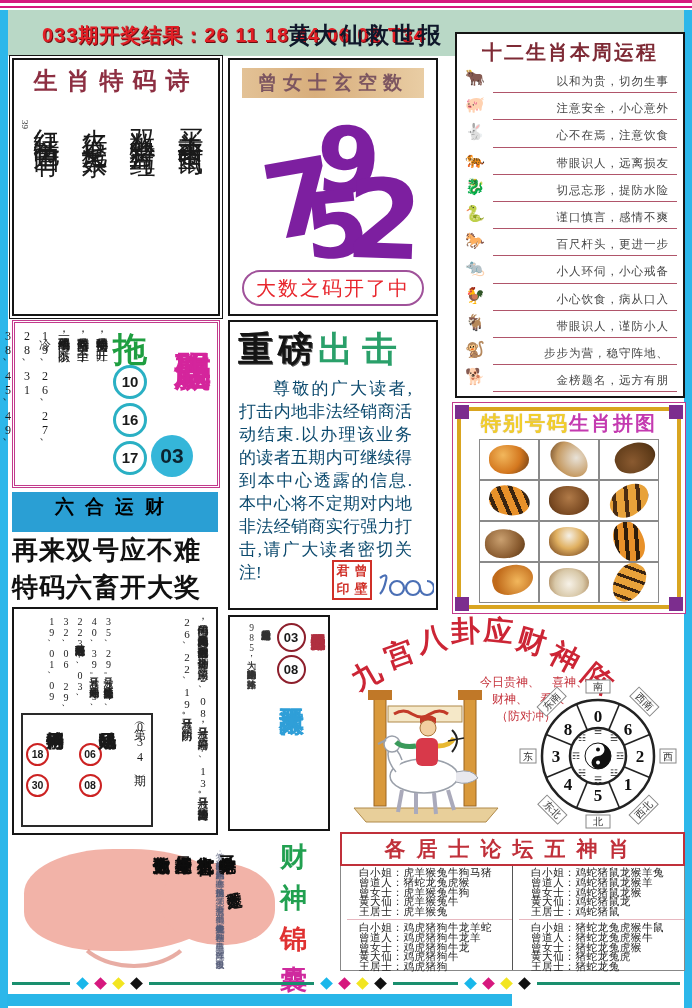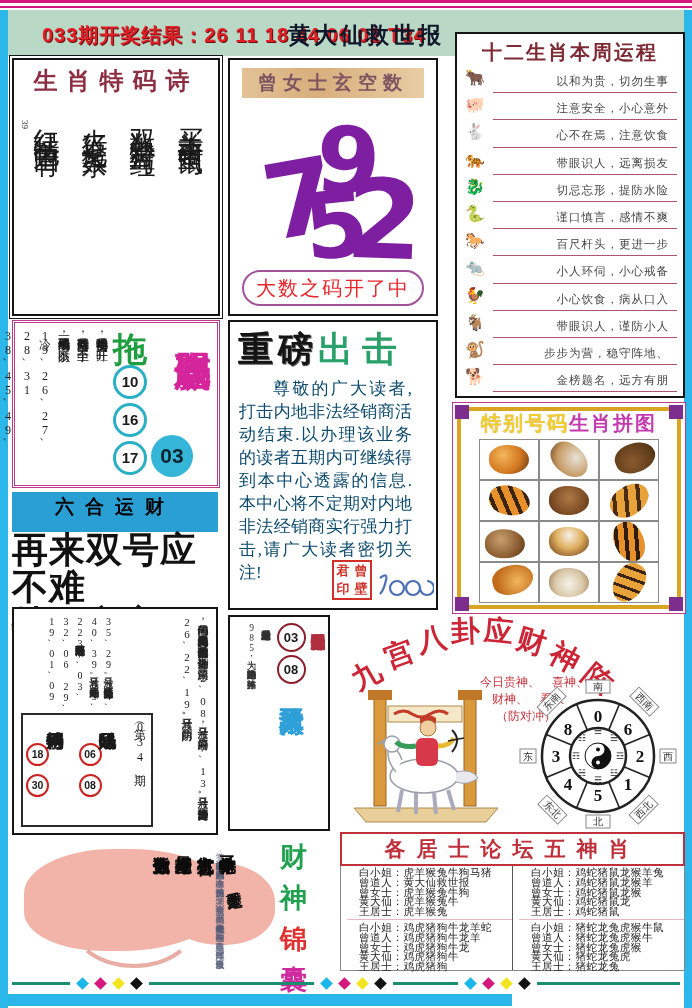--- a/index.html
+++ b/index.html
@@ -63,21 +63,21 @@
       font-family:"Liberation Sans",sans-serif;}
   .c10{left:98px;top:42px;} .c16{left:98px;top:80px;} .c17{left:98px;top:118px;}
   .csolid{position:absolute;left:136px;top:112px;width:42px;height:42px;background:#35b6d9;border-radius:50%;
       text-align:center;line-height:42px;font-size:21px;font-weight:bold;color:#0b2430;
       font-family:"Liberation Sans",sans-serif;}
 
   
   #liuhe{left:12px;top:492px;width:206px;}
   #liuhe .banner{height:40px;line-height:29px;background:#2a9fd4;color:#000000;text-align:center;
       font-size:19px;font-weight:bold;letter-spacing:11px;}
-  #liuhe .big{font-size:36px;font-weight:bold;letter-spacing:1px;line-height:37px;color:#111;}
+  #liuhe .big{font-size:26px;font-weight:bold;letter-spacing:1px;line-height:37px;color:#111;}
 
   
   #zhongBox{left:228px;top:320px;width:206px;height:286px;}
   #zhongBox .ttl{margin:4px 0 0 8px;}
   #zhongBox .tb{font-size:35px;font-weight:bold;color:#141414;letter-spacing:5px;text-shadow:1px 1px 0 #555;}
   #zhongBox .tg{font-size:35px;font-weight:bold;color:#2aa06a;letter-spacing:9px;}
   #zhongBox .body{margin:4px 24px 0 9px;font-size:17px;line-height:23px;color:#0c4a6e;text-indent:2em;text-align:justify;}
   #zhongBox .seal{position:absolute;right:64px;bottom:8px;width:36px;height:36px;border:2px solid #d03028;
       display:grid;grid-template-columns:1fr 1fr;color:#d03028;font-size:13px;font-weight:bold;text-align:center;line-height:18px;}
   #zhongBox svg.sig{position:absolute;right:2px;bottom:8px;}
@@ -494,21 +494,21 @@
     </svg>
   </div>
 
   <div id="forum">
     <div class="ftitle">各居士论坛五神肖</div>
     <div class="fbody">
       <div class="fcol left">
         <div class="fgrp first">
 
         <div class="fline">白小姐：虎羊猴兔牛狗马猪</div>
-            <div class="fline">曾道人：黄大仙救世报</div>
+            <div class="fline">曾道人：猪蛇龙兔虎猴</div>
             <div class="fline">曾女士：虎羊猴兔牛狗</div>
             <div class="fline">黄大仙：虎羊猴兔牛</div>
             <div class="fline">王居士：虎羊猴兔</div>
           </div>
         <div class="fgrp">
 
         <div class="fline">白小姐：鸡虎猪狗牛龙羊蛇</div>
             <div class="fline">曾道人：鸡虎猪狗牛龙羊</div>
             <div class="fline">曾女士：鸡虎猪狗牛龙</div>
             <div class="fline">黄大仙：鸡虎猪狗牛</div>

